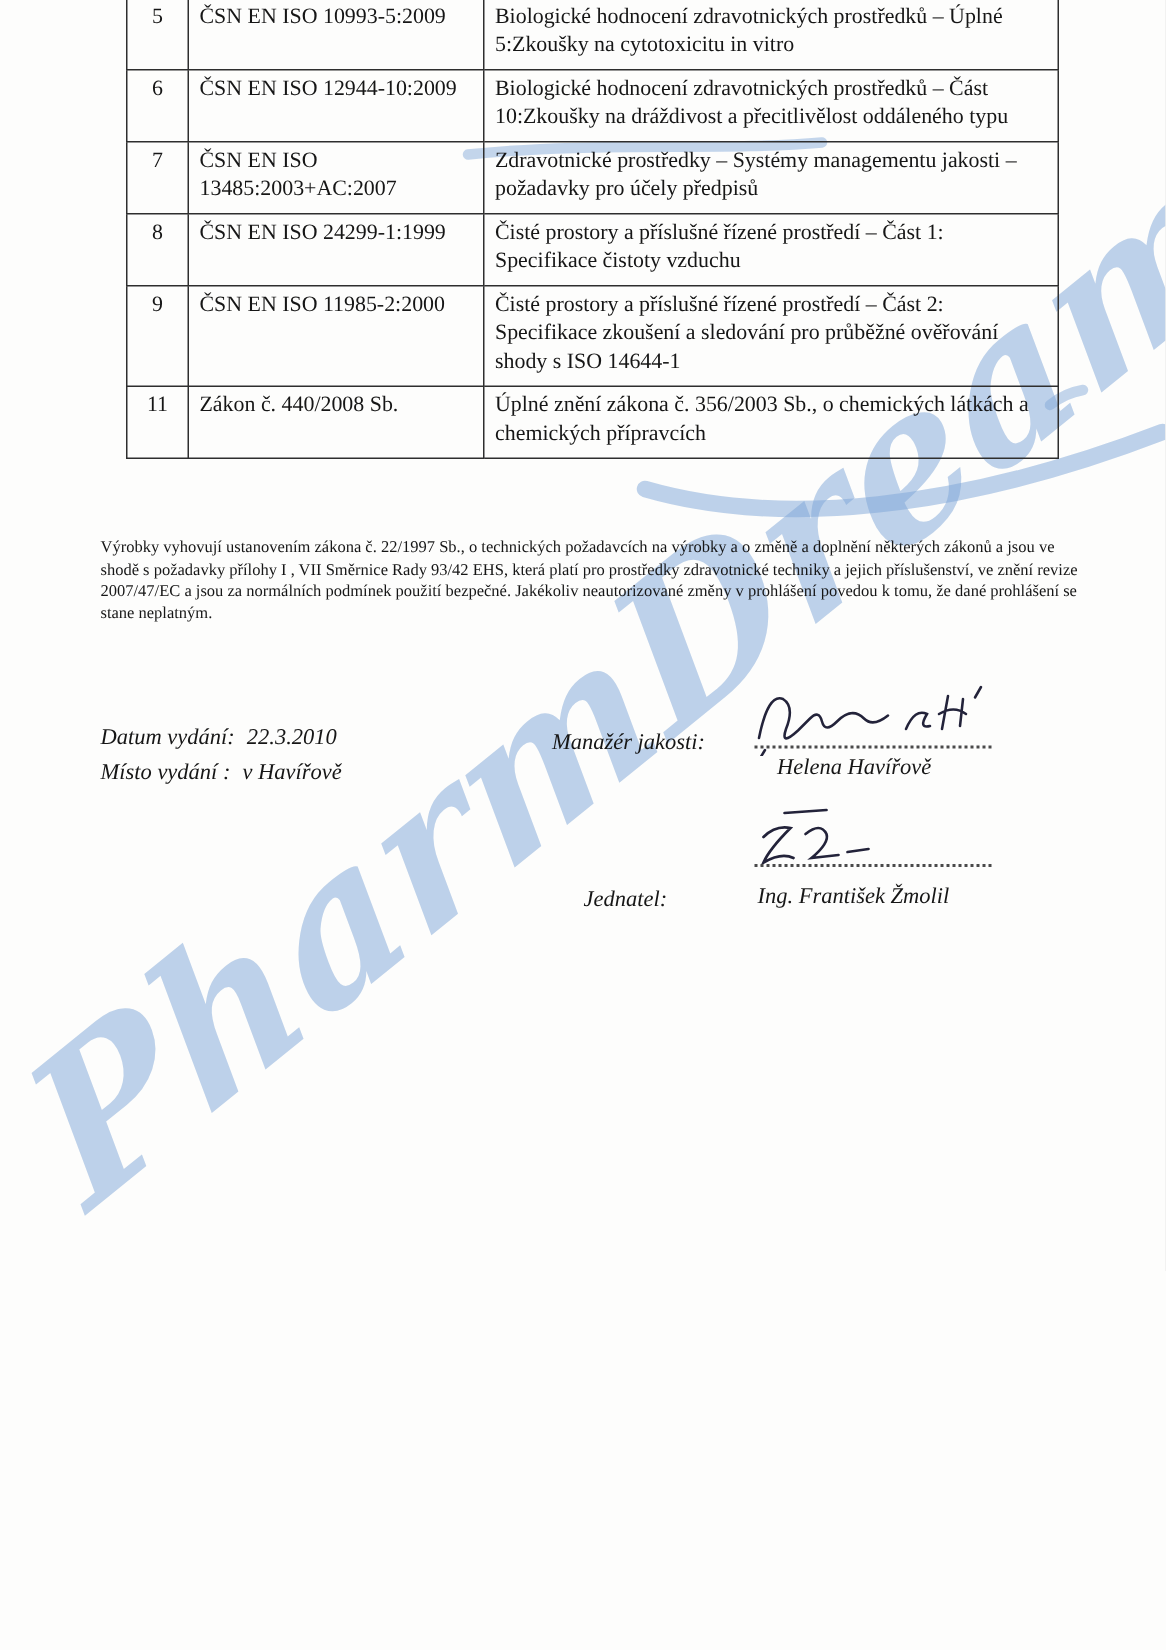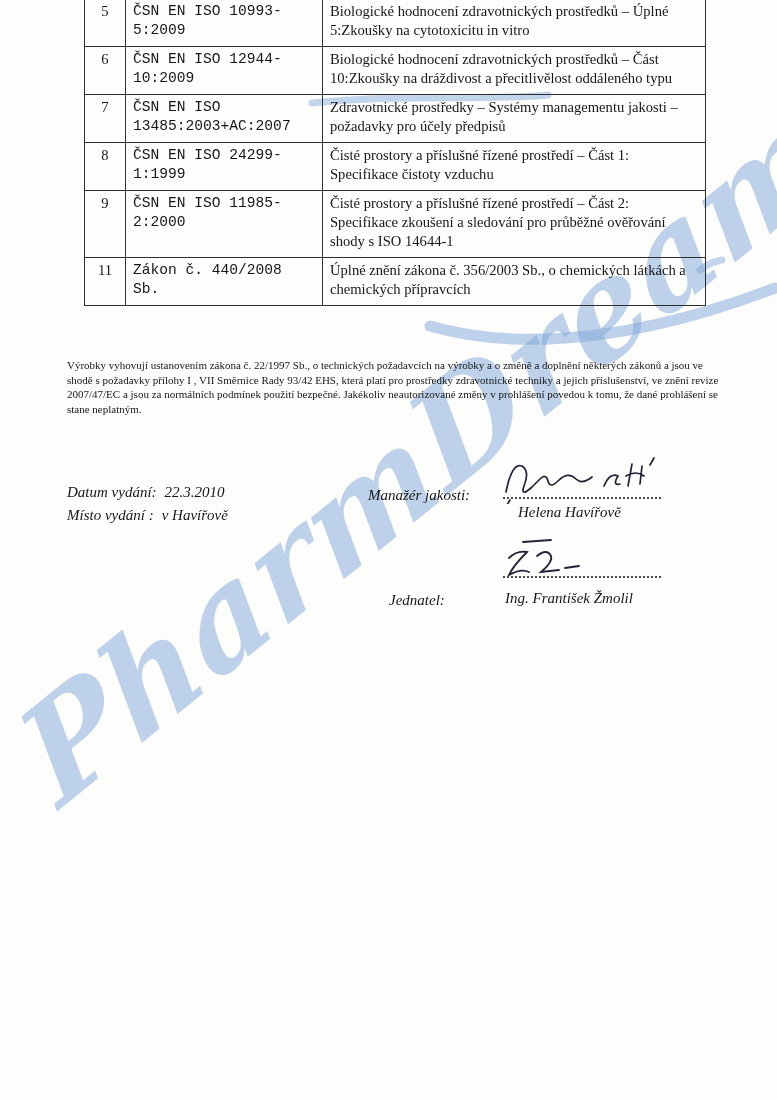--- a/index.html
+++ b/index.html
@@ -43,21 +43,21 @@
     border-collapse:collapse;
     font-size:14.6px;
     line-height:1.3;
   }
   table.standards td {
     border:1px solid #2e2e2e;
     vertical-align:top;
     padding:3px 7px 6px 7px;
   }
   td.num  { width:26px; text-align:center; }
-  td.std  { width:182px;font-family:Liberation Mono, monospace; }
+  td.std  { width:182px; }
   td.desc { }
 
   
   .statement {
     position:absolute;
     left:67px; top:358px;
     width:655px;
     font-size:11px;
     line-height:1.32;
     margin:0;

